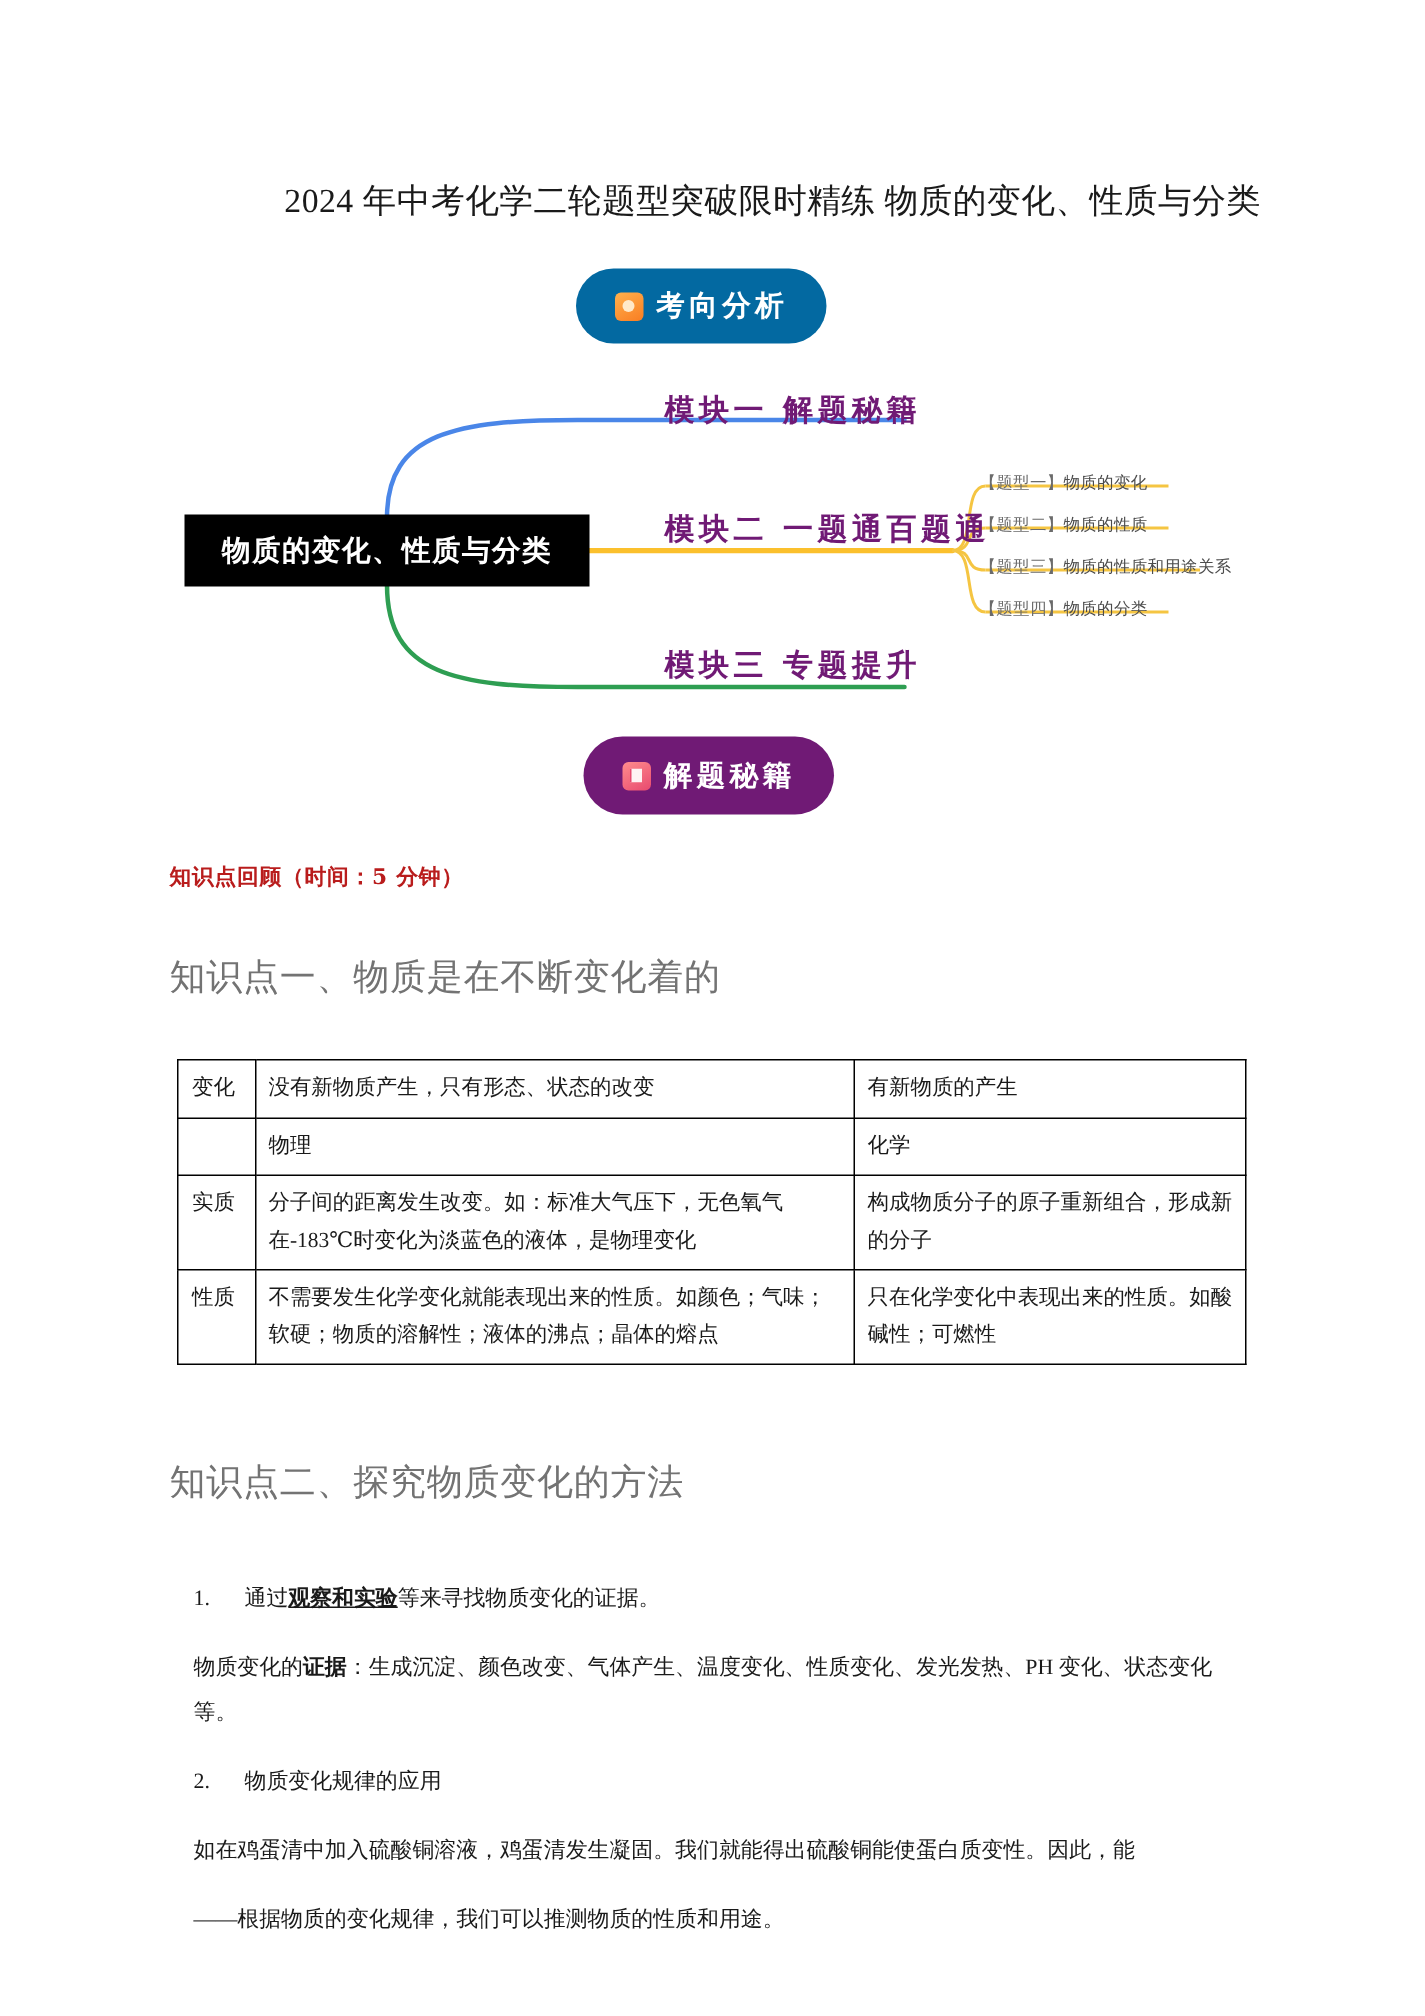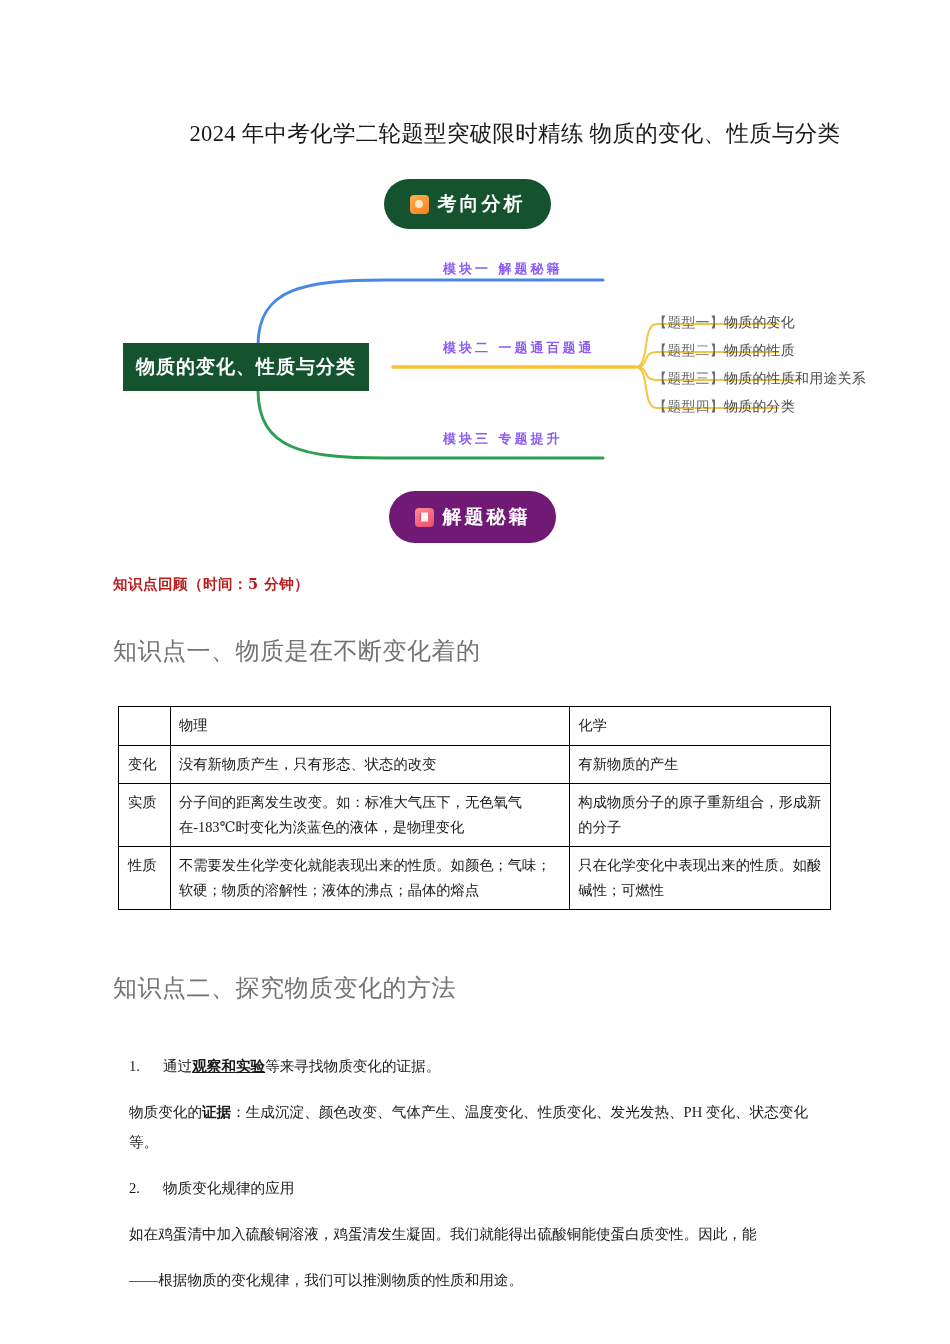--- a/index.html
+++ b/index.html
@@ -63,21 +63,21 @@
     color: #ffffff;
     font-size: 19px;
     letter-spacing: 3px;
     padding: 0 20px;
   }
   .pill-top {
     left: 289px;
     top: 11px;
     width: 167px;
     height: 50px;
-    background: #14532d;
+    background: #0369a1;
   }
   .pill-bottom {
     left: 294px;
     top: 323px;
     width: 167px;
     height: 52px;
     background: #701a75;
   }
   .pill-icon {
     width: 19px; height: 19px;
@@ -109,52 +109,52 @@
     width: 7px; height: 9px;
     background: #fff3f3;
     border-left: 1.5px solid #e84a6f;
   }
   .pill-label { white-space: nowrap; }
 
   .center-node {
     position: absolute;
     left: 28px;
     top: 175px;
-    width: 246px;
+    width: 270px;
     height: 48px;
-    background: #14532d;
+    background: #000000;
     display: flex;
     align-items: center;
     justify-content: center;
     color: #ffffff;
     font-family: "DejaVu Sans", "Liberation Sans", sans-serif;
     font-weight: bold;
     font-size: 19px;
     letter-spacing: 1px;
     white-space: nowrap;
   }
 
   .branch-label {
     position: absolute;
     font-family: "DejaVu Sans", "Liberation Sans", sans-serif;
     font-weight: bold;
-    font-size: 13px;
-    color: #8b5cf6;
+    font-size: 20px;
+    color: #701a75;
     letter-spacing: 3px;
     white-space: nowrap;
     text-align: right;
   }
   .bl-1 { left: 348px; top: 92px; }
   .bl-2 { left: 348px; top: 171px; }
   .bl-3 { left: 348px; top: 262px; }
 
   .leaf {
     position: absolute;
     font-family: "DejaVu Sans", "Liberation Sans", sans-serif;
-    font-size: 14px;
+    font-size: 11px;
     color: #4c4c4c;
     white-space: nowrap;
     letter-spacing: 0.2px;
   }
   .leaf .tag { color: #6b6b6b; }
   .lf-1 { left: 558px; top: 146px; }
   .lf-2 { left: 558px; top: 174px; }
   .lf-3 { left: 558px; top: 202px; }
   .lf-4 { left: 558px; top: 230px; }
 
@@ -270,28 +270,28 @@
     </div>
   </div>
 
   <div class="red-note">知识点回顾（时间：5 分钟）</div>
 
   <div class="section-h sh-1">知识点一、物质是在不断变化着的</div>
 
   <table class="tbl">
     <tbody>
       <tr>
+        <td class="c0">变化</td>
+        <td class="c1">没有新物质产生，只有形态、状态的改变</td>
+        <td class="c2">有新物质的产生</td>
+      </tr>
+      <tr>
         <td class="c0"></td>
         <td class="c1">物理</td>
         <td class="c2">化学</td>
-      </tr>
-      <tr>
-        <td class="c0">变化</td>
-        <td class="c1">没有新物质产生，只有形态、状态的改变</td>
-        <td class="c2">有新物质的产生</td>
       </tr>
       <tr>
         <td class="c0">实质</td>
         <td class="c1">分子间的距离发生改变。如：标准大气压下，无色氧气在-183℃时变化为淡蓝色的液体，是物理变化</td>
         <td class="c2">构成物质分子的原子重新组合，形成新的分子</td>
       </tr>
       <tr>
         <td class="c0">性质</td>
         <td class="c1">不需要发生化学变化就能表现出来的性质。如颜色；气味；软硬；物质的溶解性；液体的沸点；晶体的熔点</td>
         <td class="c2">只在化学变化中表现出来的性质。如酸碱性；可燃性</td>

